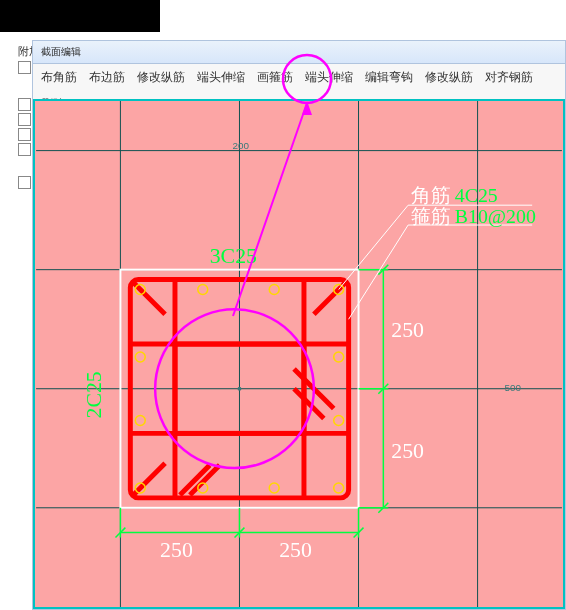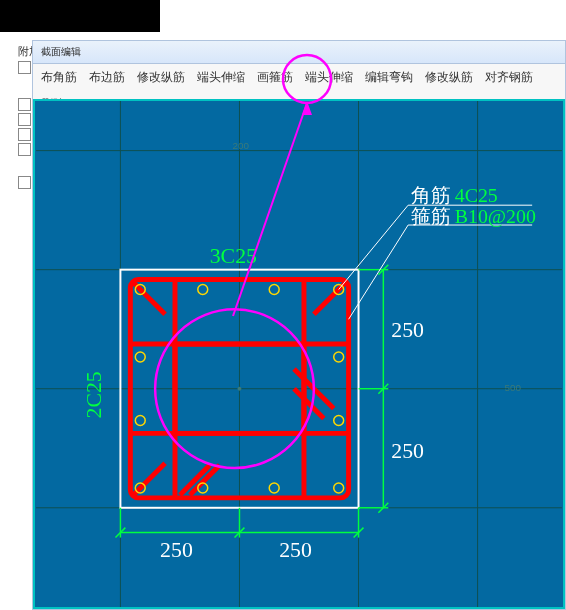--- a/index.html
+++ b/index.html
@@ -11,21 +11,21 @@
   .chk { width: 13px; height: 13px; border: 1px solid #888; background: #fff; }
   .editor { position: absolute; left: 32px; top: 40px; right: 0; bottom: 0; border: 1px solid #b0c4de; background: #fff; }
   .editor-title { background: linear-gradient(#eaf2fb,#d7e6fa); border-bottom: 1px solid #b0c4de; padding: 4px 8px; font-size: 10px; color: #2a2a2a; }
   .toolbar { background: #f7f7f7; border-bottom: 1px solid #d0d0d0; padding: 4px 6px; display: flex; flex-wrap: wrap; gap: 8px; align-items: flex-start; }
   .toolbar .item { font-size: 12px; color: #333; cursor: pointer; padding: 1px 2px; white-space: nowrap; }
   .rebar-row { background: #f7f7f7; border-bottom: 1px solid #d0d0d0; padding: 3px 6px; display: flex; align-items: center; gap: 4px; }
   .rebar-label { color: #888; font-size: 12px; }
   .rebar-select { display: flex; align-items: center; border: 1px solid #aaa; background: #fff; height: 18px; }
   .rebar-input { border: none; outline: none; font-size: 12px; padding: 1px 4px; width: 80px; }
   .rebar-drop { width: 14px; height: 16px; border-left: 1px solid #aaa; display: flex; align-items: center; justify-content: center; }
-  .canvas { position: absolute; left: 0; right: 0; top: 58px; bottom: 0; background: #0369a1; border: 2px solid #00c2c2; }
+  .canvas { position: absolute; left: 0; right: 0; top: 58px; bottom: 0; background: #fca5a5; border: 2px solid #00c2c2; }
   svg { width: 100%; height: 100%; display: block; }
   .grid-line { stroke: #0f5050; stroke-width: 1; }
   .rebar-rect { stroke: red; stroke-width: 5; fill: none; }
   .rebar-rect-outer { stroke: #fff; stroke-width: 2; fill: none; }
   .rebar-dot { stroke: gold; stroke-width: 1.5; fill: none; }
   .rebar-diag { stroke: red; stroke-width: 5; }
   .dim-line { stroke: #00ff40; stroke-width: 1.5; }
   .dim-tick { stroke: #00ff40; stroke-width: 1.5; }
   .dim-text { fill: #fff; font-family: serif; font-size: 22px; }
   .top-text { fill: #00ff40; font-family: serif; font-size: 22px; }

